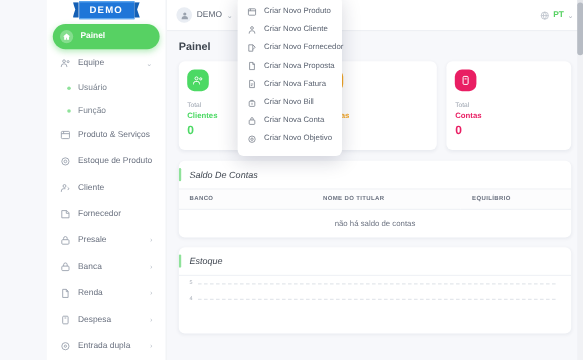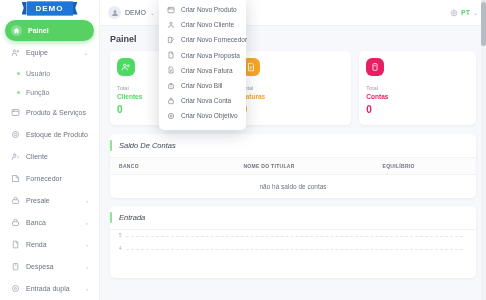--- a/index.html
+++ b/index.html
@@ -2,21 +2,21 @@
 <html><head>
 <meta charset="utf-8">
 <style>
   * { box-sizing: border-box; margin: 0; padding: 0; }
   html, body {
     width: 486px; height: 300px;
     overflow: hidden;
     font-family: "Liberation Sans", sans-serif;
     background: #f7f8fb;
   }
-  .app { position: relative; width: 486px; height: 300px; display: flex; }
+  .app { position: relative; width: 486px; height: 300px; display: flex; padding-left: 39px; }
 
   
   .sidebar {
     width: 100px; height: 300px; background: #ffffff;
     border-right: 1px solid #eef0f4;
     display: flex; flex-direction: column;
     flex: 0 0 100px;
     overflow: hidden;
   }
   .logo-wrap { height: 28px; display: flex; align-items: center; justify-content: center; }
@@ -368,21 +368,21 @@
           </thead>
           <tbody>
             <tr>
               <td colspan="3">não há saldo de contas</td>
             </tr>
           </tbody>
         </table>
       </div>
 
       <div class="panel">
-        <div class="panel-head">Entrada</div>
+        <div class="panel-head">Estoque</div>
         <div class="chart-area">
           <div class="grid-row">
             <span class="tick">5</span>
             <span class="line"></span>
           </div>
           <div class="grid-row">
             <span class="tick">4</span>
             <span class="line"></span>
           </div>
         </div>

